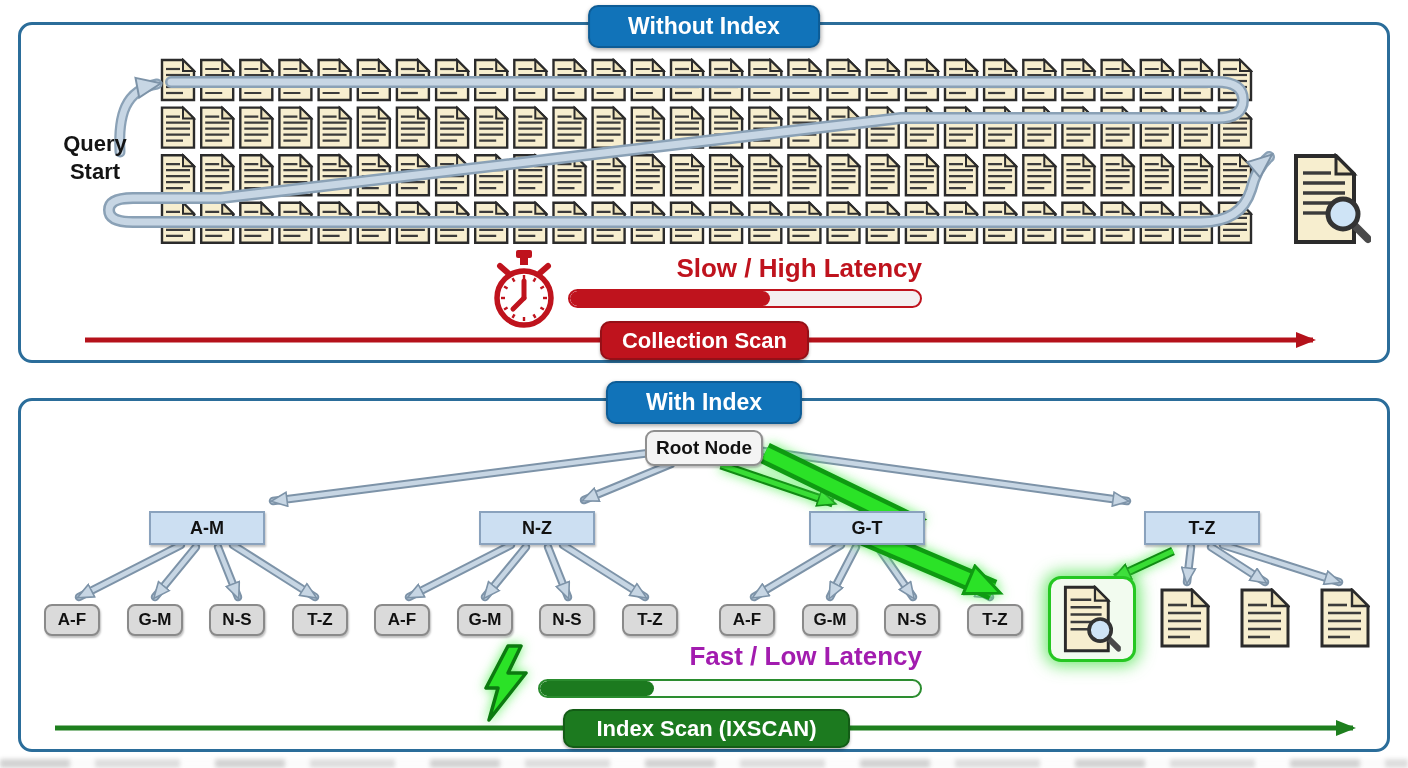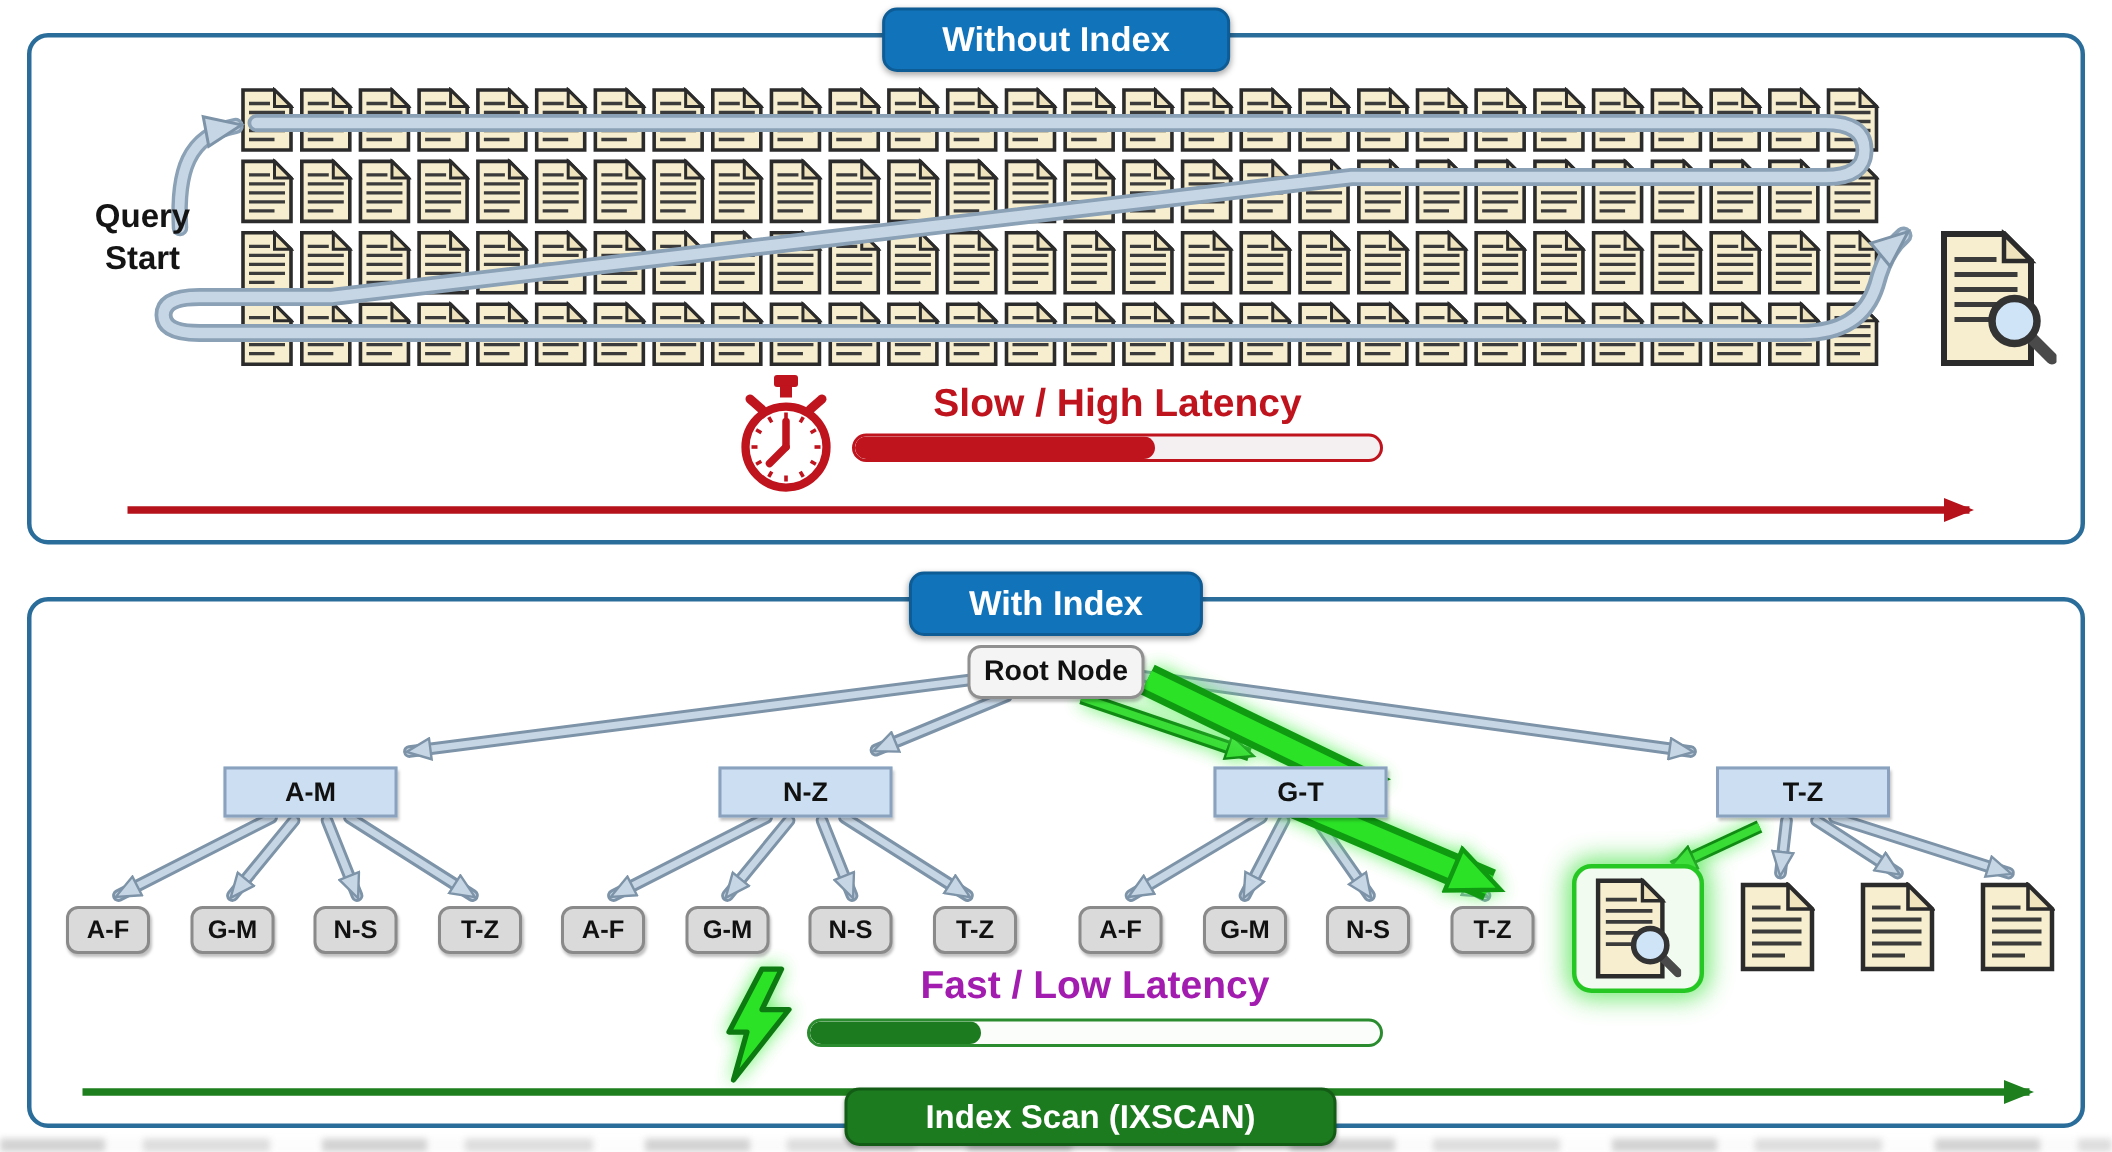--- a/index.html
+++ b/index.html
@@ -9,21 +9,21 @@
          border:3px solid #2b6d9a;border-radius:14px;box-sizing:border-box;padding-left:40px;}
   #panel-top{top:22px;height:341px;}
   #panel-bottom{top:398px;height:354px;}
   .layer{position:absolute;left:0;top:0;width:100%;height:100%;}
   .badge-title{position:absolute;left:50%;top:-20px;transform:translateX(-50%);
          background:#1173b9;border:2px solid #0d5c96;border-radius:10px;
          color:#fff;font-weight:bold;font-size:23px;padding:6px 38px;white-space:nowrap;
          box-shadow:0 2px 4px rgba(0,0,0,.35);z-index:5;}
   .query-start{position:absolute;left:18px;top:105px;width:112px;text-align:center;
          font-weight:bold;font-size:22px;color:#141414;line-height:1.25;}
-  .latency{position:absolute;font-weight:bold;font-size:26px;text-align:center;white-space:nowrap;}
+  .latency{position:absolute;font-weight:bold;font-size:26px;text-align:right;white-space:nowrap;}
   .red-text{color:#bf131d;}
   .green-text{color:#a21caf;}
   .pbar{position:absolute;height:19px;border-radius:11px;box-sizing:border-box;overflow:hidden;}
   .red-bar{border:2px solid #bf131d;background:#f4eff0;}
   .green-bar{border:2px solid #2a8c2e;background:#fbfdfb;}
   .pbar .fill{height:100%;border-radius:9px;}
   .red-bar .fill{background:#bf131d;}
   .green-bar .fill{background:#1c7a1f;}
   .scan-badge{position:absolute;display:flex;align-items:center;justify-content:center;
          color:#fff;font-weight:bold;font-size:22px;border-radius:10px;
@@ -252,20 +252,21 @@
 
     <div class="badge-title">Without Index</div>
     <div class="query-start">
       <div>Query</div>
       <div>Start</div>
     </div>
     <div class="latency red-text" style="left:547px;top:228px;width:354px;">Slow / High Latency</div>
     <div class="pbar red-bar" style="left:547px;top:264px;width:354px;">
       <div class="fill" id="red-fill" style="width: 57%;"></div>
     </div>
+    <div class="scan-badge red-badge" style="left:579px;top:296px;width:209px;height:39px;">Collection Scan</div>
   </section>
 
   <section class="panel" id="panel-bottom">
     <svg class="layer" viewBox="0 0 1366 348">
       <defs>
         <marker id="m-gray" markerUnits="userSpaceOnUse" markerWidth="20" markerHeight="16" refX="15" refY="8" orient="auto">
           <path d="M1,1 L17,8 L1,15 z" fill="#c7d6e4" stroke="#7d93a8" stroke-width="1.6"></path>
         </marker>
         <marker id="m-green" markerUnits="userSpaceOnUse" markerWidth="24" markerHeight="18" refX="18" refY="9" orient="auto">
           <path d="M1,1 L21,9 L1,17 z" fill="#1e7f1e"></path>
@@ -372,17 +373,17 @@
     <div class="found-box">
       <svg width="58" height="68" viewBox="0 0 78 92">
         <use href="#doc-find"></use>
       </svg>
     </div>
 
     <div class="latency green-text" style="left:517px;top:240px;width:384px;">Fast / Low Latency</div>
     <div class="pbar green-bar" style="left:517px;top:278px;width:384px;">
       <div class="fill" id="green-fill" style="width: 30%;"></div>
     </div>
-    <div class="scan-badge green-badge" style="left:542px;top:308px;width:328px;height:39px;margin-top:16px;">Index Scan (IXSCAN)</div>
+    <div class="scan-badge green-badge" style="left:542px;top:308px;width:287px;height:39px;">Index Scan (IXSCAN)</div>
   </section>
 
   <div class="smudge"></div>
 </div>
 
 </body></html>

